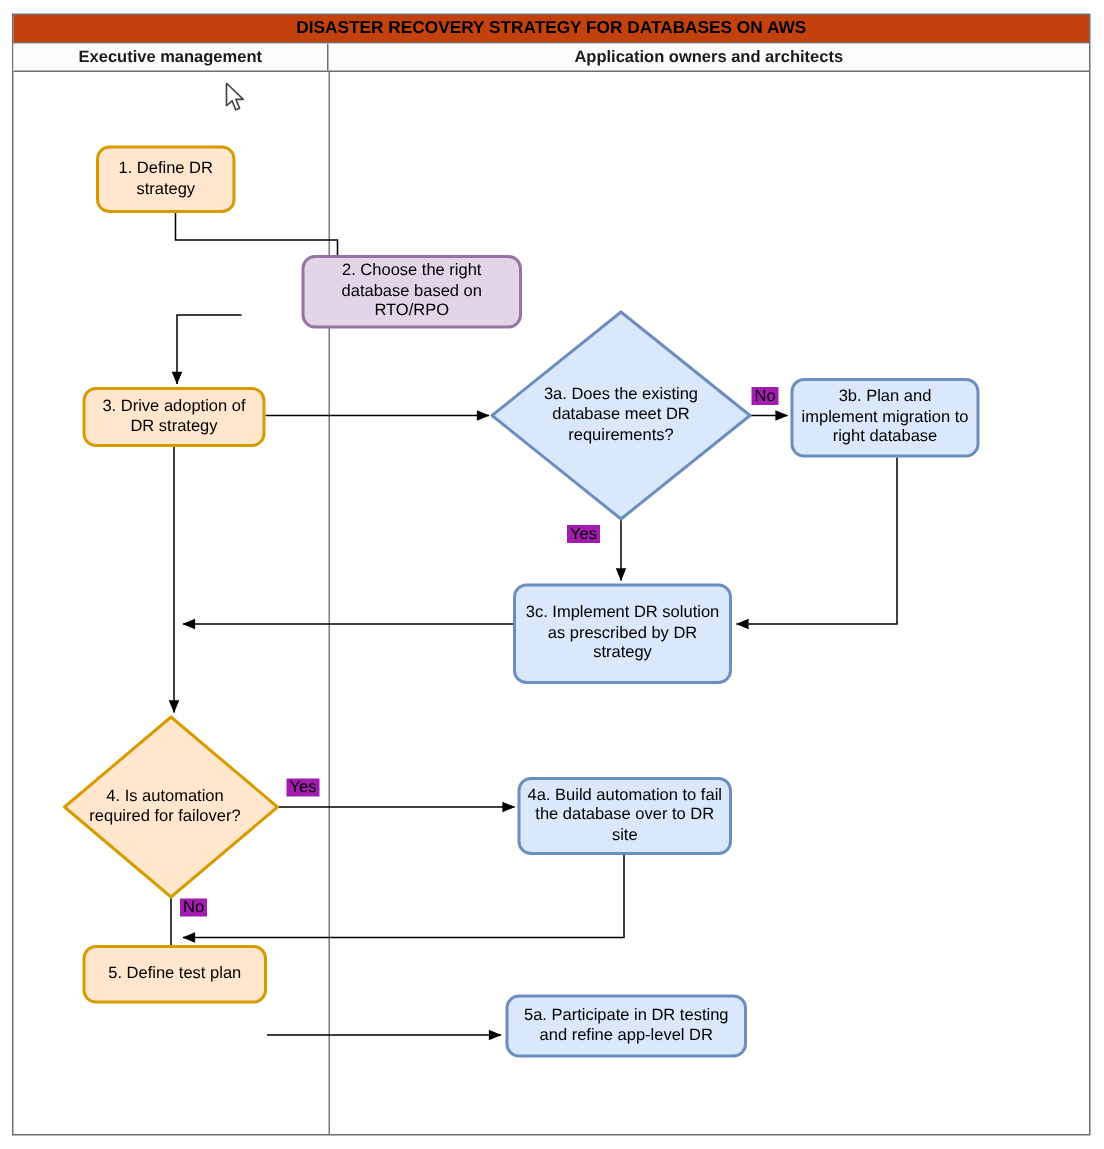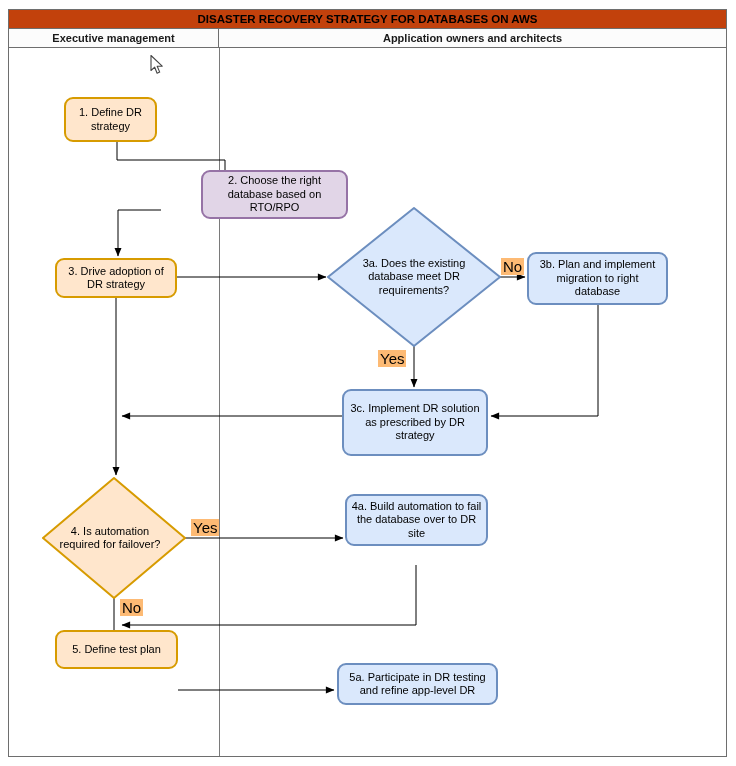--- a/index.html
+++ b/index.html
@@ -44,21 +44,21 @@
   .orange { background:#FFE6CC; border-color:#D79B00; }
   .blue   { background:#DAE8FC; border-color:#6C8EBF; }
   .purple { background:#E1D5E7; border-color:#9673A6; }
 
   .diamond-wrap { position:absolute; z-index:3; }
   .diamond-label {
     position:absolute; display:flex; align-items:center; justify-content:center;
     text-align:center; font-size:11px; line-height:1.22; z-index:4;
   }
   .edge-label {
-    position:absolute; font-size:15px; background:#fdba74; padding:0 2px; z-index:4; white-space:nowrap;
+    position:absolute; font-size:11px; background:#a21caf; padding:0 2px; z-index:4; white-space:nowrap;
   }
   #cursor { position:absolute; left:150px; top:55px; z-index:6; }
 </style>
 </head>
 <body>
 
 <div id="canvas">
 
   <div class="frame">
     <div class="title-row">DISASTER RECOVERY STRATEGY FOR DATABASES ON AWS</div>
@@ -106,29 +106,29 @@
   </div>
 
   <div class="node purple" style="left:161px; top:170px; width:147px; height:49px;margin-left:40px;">
     <span>2. Choose the right database based on RTO/RPO</span>
   </div>
 
   <div class="node orange" style="left:55px; top:258px; width:122px; height:40px;">
     <span>3. Drive adoption of DR strategy</span>
   </div>
 
-  <div class="node blue" style="left:527px; top:252px; width:141px; height:53px;justify-content:center;">
+  <div class="node blue" style="left:527px; top:252px; width:126px; height:53px;justify-content:center;">
     <span>3b. Plan and implement migration to right database</span>
   </div>
 
   <div class="node blue" style="left:342px; top:389px; width:146px; height:67px;">
     <span>3c. Implement DR solution as prescribed by DR strategy</span>
   </div>
 
-  <div class="node blue" style="left:345px; top:494px; width:143px; height:52px;">
+  <div class="node blue" style="left:345px; top:518px; width:143px; height:52px;">
     <span>4a. Build automation to fail the database over to DR site</span>
   </div>
 
   <div class="node orange" style="left:55px; top:630px; width:123px; height:39px;">
     <span>5. Define test plan</span>
   </div>
 
   <div class="node blue" style="left:337px; top:663px; width:161px; height:42px;">
     <span>5a. Participate in DR testing and refine app-level DR</span>
   </div>

